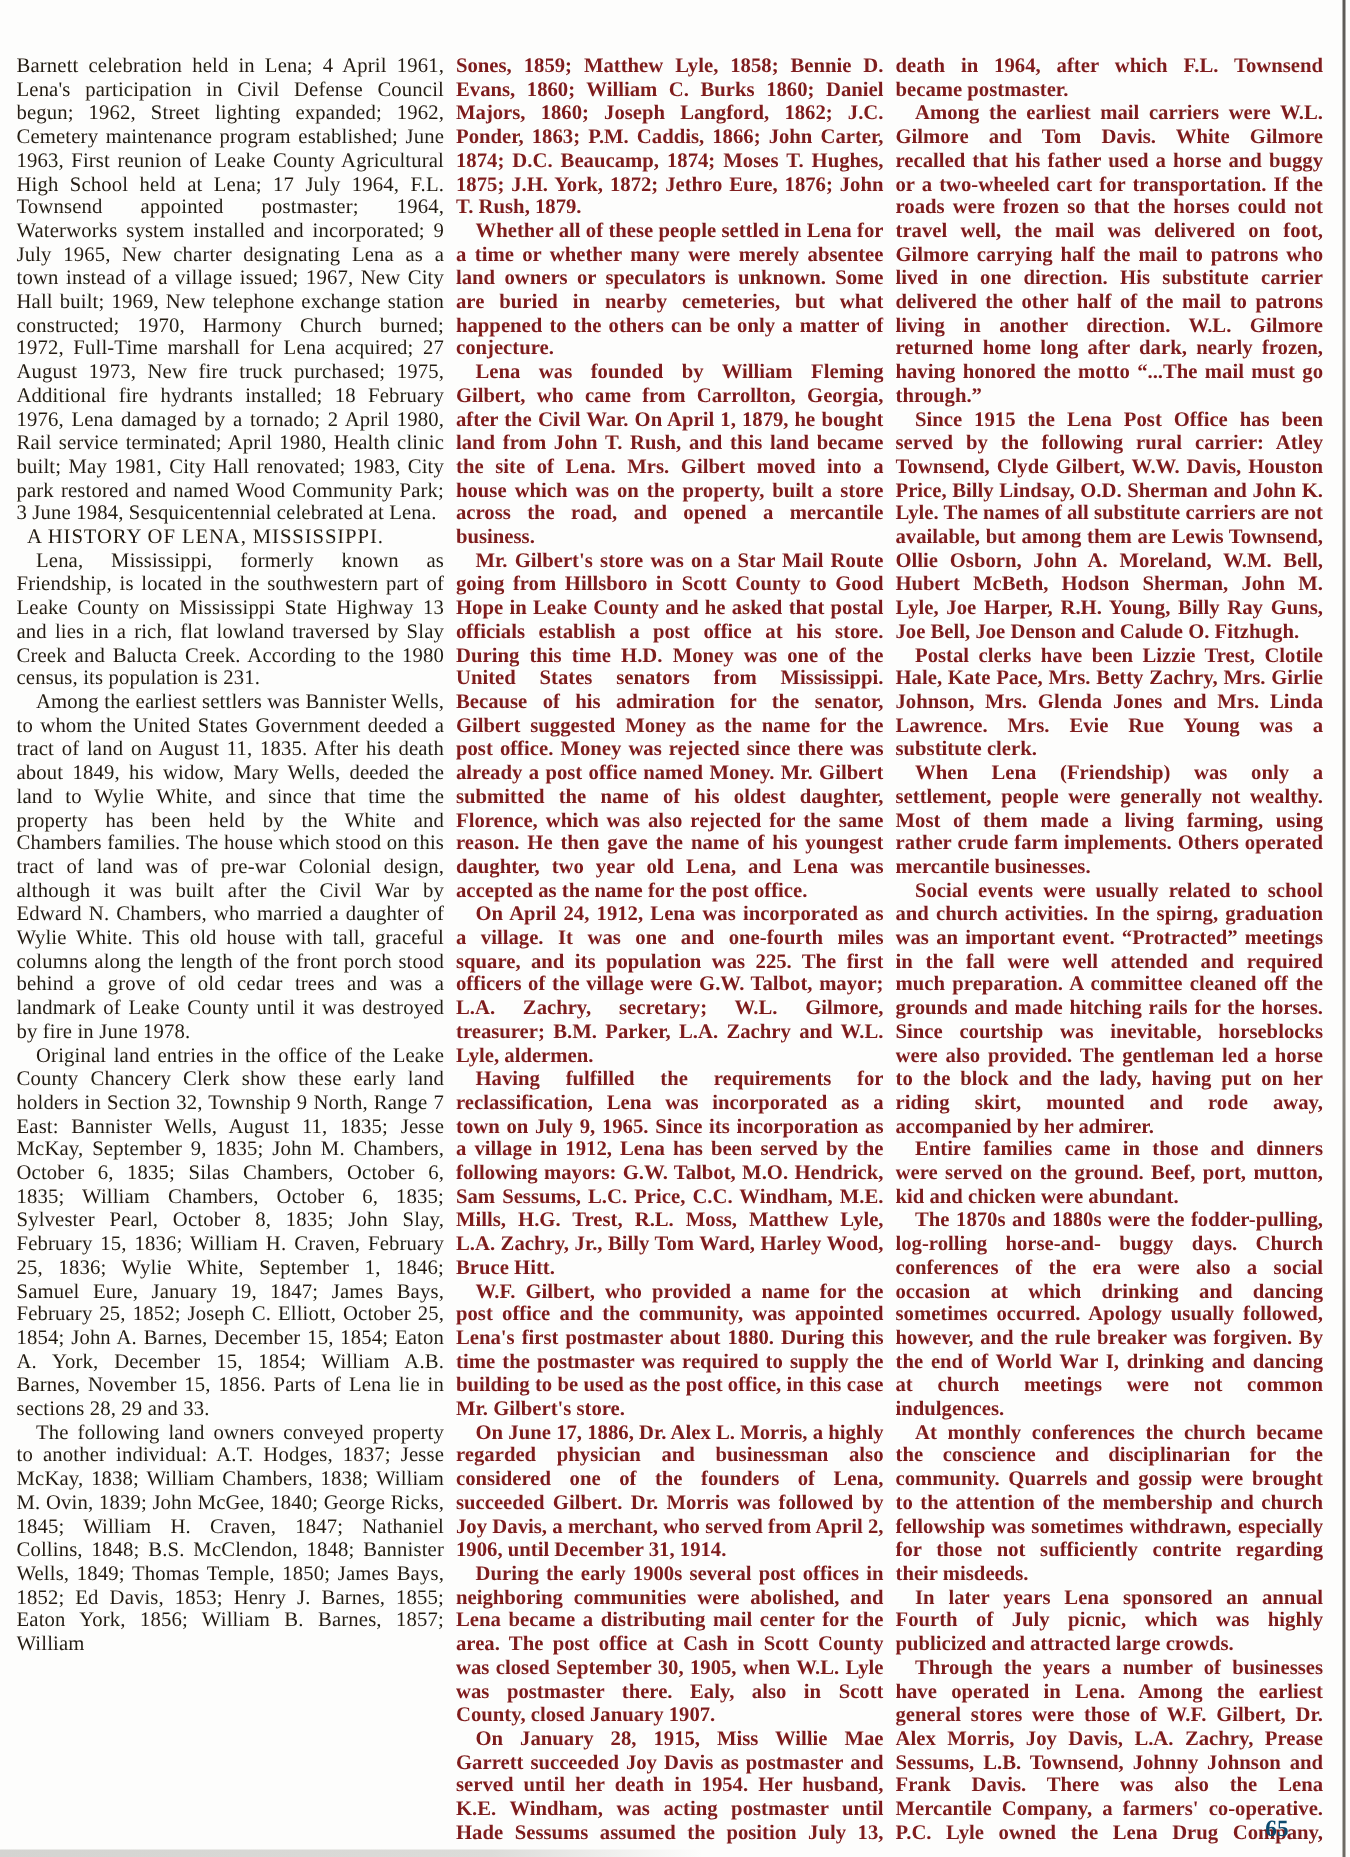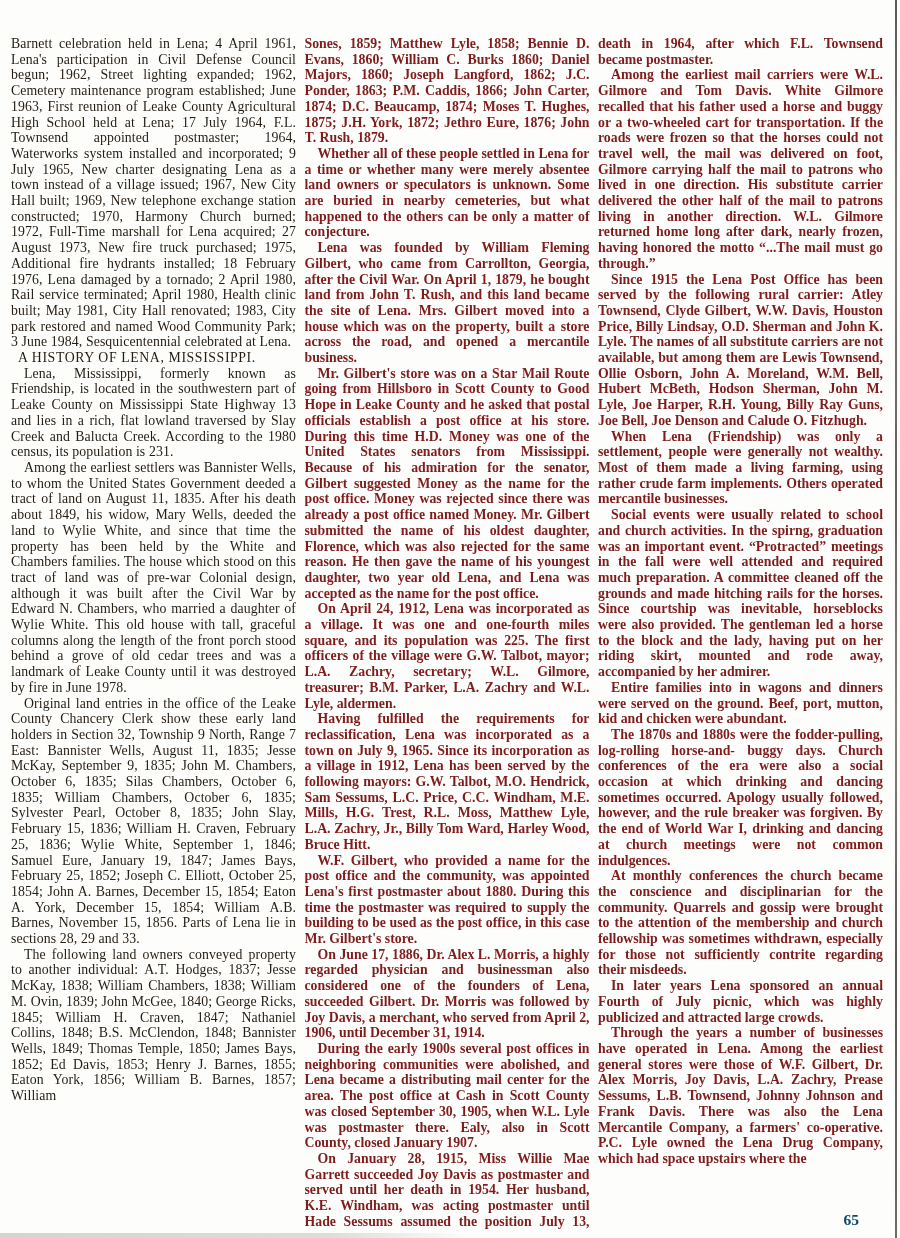--- a/index.html
+++ b/index.html
@@ -17,21 +17,20 @@
     font-family: "Liberation Serif", "DejaVu Serif", serif;
   }
   .columns {
     position: absolute;
     top: 36px;
     left: 11px;
     right: 17px;
     bottom: 0;
     display: flex;
     gap: 8px;
-    justify-content: space-between;
   }
   .col {
     width: 285px;
     height: 1195px;
     overflow: hidden;
     font-size: 13.8px;
     line-height: 15.7px;
     color: #241c12;
     text-align: justify;
     letter-spacing: 0.1px;
@@ -104,23 +103,24 @@
         <p class="para">Having fulfilled the requirements for reclassification, Lena was incorporated as a town on July 9, 1965. Since its incorporation as a village in 1912, Lena has been served by the following mayors: G.W. Talbot, M.O. Hendrick, Sam Sessums, L.C. Price, C.C. Windham, M.E. Mills, H.G. Trest, R.L. Moss, Matthew Lyle, L.A. Zachry, Jr., Billy Tom Ward, Harley Wood, Bruce Hitt.</p>
         <p class="para">W.F. Gilbert, who provided a name for the post office and the community, was appointed Lena's first postmaster about 1880. During this time the postmaster was required to supply the building to be used as the post office, in this case Mr. Gilbert's store.</p>
         <p class="para">On June 17, 1886, Dr. Alex L. Morris, a highly regarded physician and businessman also considered one of the founders of Lena, succeeded Gilbert. Dr. Morris was followed by Joy Davis, a merchant, who served from April 2, 1906, until December 31, 1914.</p>
         <p class="para">During the early 1900s several post offices in neighboring communities were abolished, and Lena became a distributing mail center for the area. The post office at Cash in Scott County was closed September 30, 1905, when W.L. Lyle was postmaster there. Ealy, also in Scott County, closed January 1907.</p>
         <p class="para">On January 28, 1915, Miss Willie Mae Garrett succeeded Joy Davis as postmaster and served until her death in 1954. Her husband, K.E. Windham, was acting postmaster until Hade Sessums assumed the position July 13, 1956. Sessums built a new brick post office in 1958 and served until his</p>
       </div>
     <div class="col bold">
         <p class="para noindent">death in 1964, after which F.L. Townsend became postmaster.</p>
         <p class="para">Among the earliest mail carriers were W.L. Gilmore and Tom Davis. White Gilmore recalled that his father used a horse and buggy or a two-wheeled cart for transportation. If the roads were frozen so that the horses could not travel well, the mail was delivered on foot, Gilmore carrying half the mail to patrons who lived in one direction. His substitute carrier delivered the other half of the mail to patrons living in another direction. W.L. Gilmore returned home long after dark, nearly frozen, having honored the motto “...The mail must go through.”</p>
         <p class="para">Since 1915 the Lena Post Office has been served by the following rural carrier: Atley Townsend, Clyde Gilbert, W.W. Davis, Houston Price, Billy Lindsay, O.D. Sherman and John K. Lyle. The names of all substitute carriers are not available, but among them are Lewis Townsend, Ollie Osborn, John A. Moreland, W.M. Bell, Hubert McBeth, Hodson Sherman, John M. Lyle, Joe Harper, R.H. Young, Billy Ray Guns, Joe Bell, Joe Denson and Calude O. Fitzhugh.</p>
+        <p class="para">Postal clerks have been Lizzie Trest, Clotile Hale, Kate Pace, Mrs. Betty Zachry, Mrs. Girlie Johnson, Mrs. Glenda Jones and Mrs. Linda Lawrence. Mrs. Evie Rue Young was a substitute clerk.</p>
         <p class="para">When Lena (Friendship) was only a settlement, people were generally not wealthy. Most of them made a living farming, using rather crude farm implements. Others operated mercantile businesses.</p>
         <p class="para">Social events were usually related to school and church activities. In the spirng, graduation was an important event. “Protracted” meetings in the fall were well attended and required much preparation. A committee cleaned off the grounds and made hitching rails for the horses. Since courtship was inevitable, horseblocks were also provided. The gentleman led a horse to the block and the lady, having put on her riding skirt, mounted and rode away, accompanied by her admirer.</p>
-        <p class="para">Entire families into in wagons and dinners were served on the ground. Beef, port, mutton, kid and chicken were abundant.</p>
+        <p class="para">Entire families came in those and dinners were served on the ground. Beef, port, mutton, kid and chicken were abundant.</p>
         <p class="para">The 1870s and 1880s were the fodder-pulling, log-rolling horse-and- buggy days. Church conferences of the era were also a social occasion at which drinking and dancing sometimes occurred. Apology usually followed, however, and the rule breaker was forgiven. By the end of World War I, drinking and dancing at church meetings were not common indulgences.</p>
         <p class="para">At monthly conferences the church became the conscience and disciplinarian for the community. Quarrels and gossip were brought to the attention of the membership and church fellowship was sometimes withdrawn, especially for those not sufficiently contrite regarding their misdeeds.</p>
         <p class="para">In later years Lena sponsored an annual Fourth of July picnic, which was highly publicized and attracted large crowds.</p>
         <p class="para">Through the years a number of businesses have operated in Lena. Among the earliest general stores were those of W.F. Gilbert, Dr. Alex Morris, Joy Davis, L.A. Zachry, Prease Sessums, L.B. Townsend, Johnny Johnson and Frank Davis. There was also the Lena Mercantile Company, a farmers' co-operative. P.C. Lyle owned the Lena Drug Company, which had space upstairs where the</p>
       </div>
   </div>
   <div class="page-number">65</div>
   <div class="edge-line"></div>
   <div class="bottom-shade"></div>
 </div>

